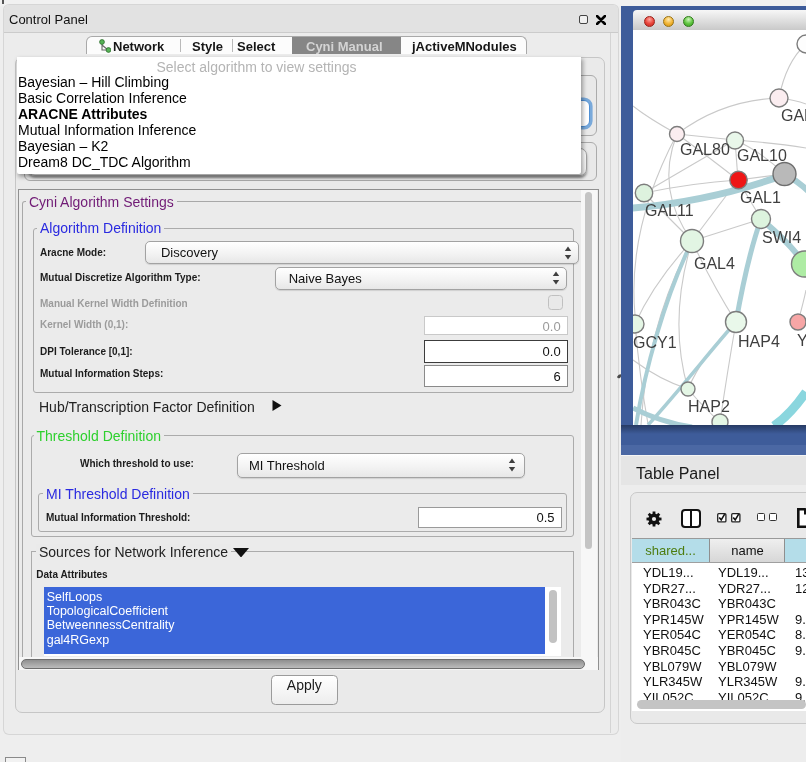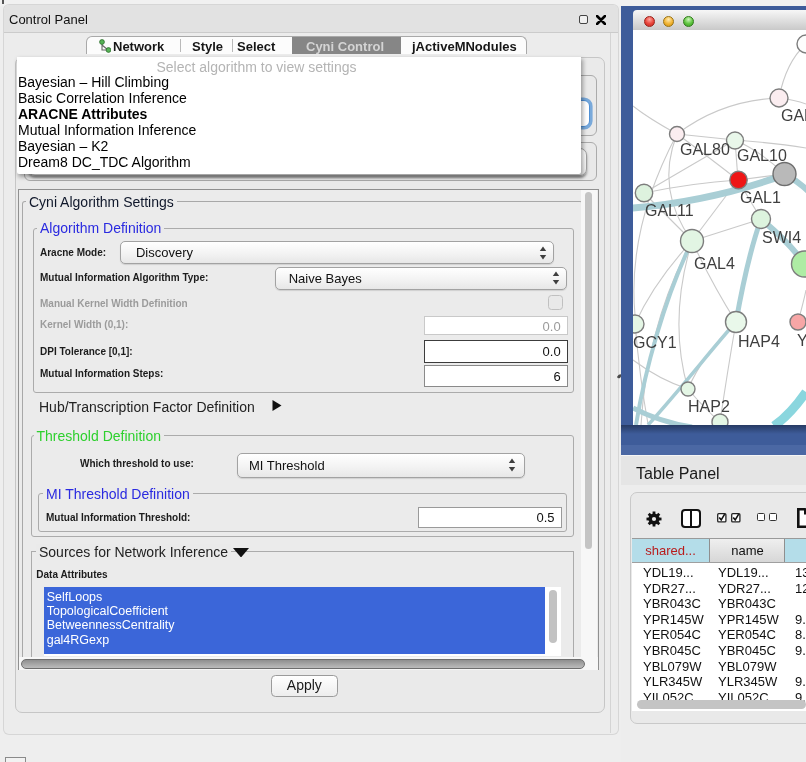--- a/index.html
+++ b/index.html
@@ -40,55 +40,55 @@
     <svg class="abs" style="left:12px;top:2px;" width="12" height="14" viewBox="0 0 12 14">
       <path d="M3 3 L3 11 L9 11 M3 6 L9 11" stroke="#6a6a6a" stroke-width="1.1" fill="none"></path>
       <circle cx="3" cy="3" r="2.4" fill="#57b357" stroke="#2c6e2c" stroke-width="0.8"></circle>
       <circle cx="9.5" cy="11" r="2.4" fill="#57b357" stroke="#2c6e2c" stroke-width="0.8"></circle>
     </svg>
     <div class="abs" style="left:26px;top:2px;font-size:13px;font-weight:bold;color:#161616;text-align:center;">Network</div>
     <div class="abs" style="left:92.5px;top:2px;width:1px;height:13px;background:#b9b9b9;"></div>
     <div class="abs" style="left:105px;top:2px;font-size:13px;font-weight:bold;color:#161616;">Style</div>
     <div class="abs" style="left:144.5px;top:2px;width:1px;height:13px;background:#b9b9b9;"></div>
     <div class="abs" style="left:150px;top:2px;font-size:13px;font-weight:bold;color:#161616;">Select</div>
-    <div class="abs" style="left:219px;top:2px;font-size:13px;font-weight:bold;color:#d4d4d4;">Cyni Control</div>
+    <div class="abs" style="left:219px;top:2px;font-size:13px;font-weight:bold;color:#d4d4d4;">Cyni Manual</div>
     <div class="abs" style="left:325px;top:2px;font-size:13px;font-weight:bold;color:#161616;">jActiveMNodules</div>
   </div>
 
   <div class="abs" style="left:11px;top:52px;width:590px;height:656px;background:#eaeaea;
    border:1px solid #c6c6c6;border-radius:7px;box-sizing:border-box;"></div>
 
   <div class="abs" style="left:20px;top:70px;width:572.5px;height:61px;background:#e9e9e9;border:1px solid #ababab;border-radius:6px;box-sizing:border-box;"></div>
   <div class="abs" style="left:26px;top:95px;width:558px;height:25px;background:#fff;border-radius:6px;
    border:1px solid #4f90d5;box-shadow:0 0 0 2.6px rgba(92,153,214,0.8);"></div>
 
   <div class="abs" style="left:20px;top:137px;width:572.5px;height:39px;background:#e9e9e9;border:1px solid #ababab;border-radius:6px;box-sizing:border-box;"></div>
   <div class="abs" style="left:24px;top:143px;width:557px;height:25.5px;border-radius:7px;
    background:linear-gradient(#ffffff,#efefef);border:1px solid #9f9f9f;box-shadow:0 2px 2.5px rgba(60,60,60,0.5);"></div>
 
   <div class="abs" style="left:14px;top:184px;width:580.5px;height:480.5px;border:1px solid #909090;background:#ebebeb;box-sizing:border-box;"></div>
 
   <div id="cyni">
 
     <div class="abs" style="left:17.8px;top:196px;width:559.2px;height:460px;border:1px solid #a8a8a8;border-bottom:none;border-radius:3px 3px 0 0;"></div>
-    <div class="gtitle" style="left:22px;top:189px;color:#0f172a;">Cyni Algorithm Settings</div>
+    <div class="gtitle" style="left:22px;top:189px;color:#701a75;">Cyni Algorithm Settings</div>
 
     <div class="abs" style="left:29.2px;top:222.5px;width:539.3px;height:163.3px;border:1px solid #ababab;border-radius:3px;"></div>
     <div class="gtitle" style="left:33px;top:215px;color:#2a2ae0;">Algorithm Definition</div>
 
     <div class="lbl" style="left:36px;top:242.4px;">Aracne Mode:</div>
-    <div class="combo" style="left:116px;top:236px;width:432.4px;height:21.3px;">
+    <div class="combo" style="left:141px;top:236px;width:432.4px;height:21.3px;">
       <span class="abs" style="left:14.9px;top:3px;">Discovery</span>
       <svg class="abs" style="right:6px;top:3.5px;" width="8" height="14" viewBox="0 0 8 14">
           <path d="M4 0.5 L7.2 5 L0.8 5 Z" fill="#3f3f3f"></path>
           <path d="M4 13.5 L7.2 9 L0.8 9 Z" fill="#3f3f3f"></path>
         </svg>
     </div>
 
-    <div class="lbl" style="left:36px;top:267.2px;">Mutual Information Algorithm Type:</div>
+    <div class="lbl" style="left:36px;top:267.2px;">Mutual Discretize Algorithm Type:</div>
     <div class="combo" style="left:270.8px;top:262.3px;width:290.2px;height:20.5px;">
       <span class="abs" style="left:12.9px;top:2.5px;">Naive Bayes</span>
       <svg class="abs" style="right:6px;top:3px;" width="8" height="14" viewBox="0 0 8 14">
           <path d="M4 0.5 L7.2 5 L0.8 5 Z" fill="#3f3f3f"></path>
           <path d="M4 13.5 L7.2 9 L0.8 9 Z" fill="#3f3f3f"></path>
         </svg>
     </div>
 
     <div class="lbl dis" style="left:36px;top:292.7px;">Manual Kernel Width Definition</div>
     <div class="abs" style="left:544px;top:290px;width:13px;height:13px;background:#e9e9e9;border:1px solid #c0c0c0;border-radius:3.5px;"></div>
@@ -145,21 +145,21 @@
     <div class="abs" style="left:40.3px;top:582.4px;width:500.7px;height:67.1px;background:#3b66d9;"></div>
     <div class="abs" style="left:42.7px;top:584.8px;font-size:12.5px;color:#fff;line-height:14.35px;">SelfLoops<br>TopologicalCoefficient<br>BetweennessCentrality<br>gal4RGexp</div>
     <div class="abs" style="left:545px;top:584.5px;width:8px;height:53.5px;background:#c2c2c2;border-radius:4px;"></div>
 
     <div class="abs" style="left:576.8px;top:185px;width:16.5px;height:479px;background:#f7f7f7;"></div>
     <div class="abs" style="left:580.5px;top:186.5px;width:7.5px;height:357px;background:#c4c4c4;border-radius:4px;"></div>
     <div class="abs" style="left:15px;top:651.5px;width:578.5px;height:13px;background:#f7f7f7;"></div>
     <div class="abs" style="left:17px;top:653.5px;width:564px;height:10px;background:linear-gradient(#8f8f8f,#bcbcbc);border:1px solid #6e6e6e;border-radius:6px;box-sizing:border-box;"></div>
   </div>
 
-  <div class="abs" style="left:266.6px;top:670.3px;width:67.5px;height:22px;background:linear-gradient(#ffffff,#ededed);
+  <div class="abs" style="left:266.6px;top:670.3px;width:67.5px;height:30px;background:linear-gradient(#ffffff,#ededed);
    border:1px solid #9b9b9b;border-radius:4.5px;text-align:center;font-size:14px;color:#1a1a1a;line-height:19px;box-sizing:border-box;">Apply</div>
 
 </div>
 
 <div class="abs" style="left:16.5px;top:57px;width:564px;height:117px;background:#ffffff;
  border-radius:0 0 2px 2px;box-shadow:1.5px 2.5px 4px rgba(0,0,0,0.35);"></div>
 <div class="abs" style="left:16.5px;top:59px;width:480px;text-align:center;font-size:14px;color:#b4b4b4;">Select algorithm to view settings</div>
 <div class="abs" style="left:18px;top:73.5px;font-size:14px;color:#000;line-height:16px;">
 Bayesian – Hill Climbing<br>
 Basic Correlation Inference<br>
@@ -286,21 +286,21 @@
   <svg class="abs" style="left:797px;top:508px;" width="12" height="20" viewBox="0 0 12 20">
     <path d="M1.3 1.3 L8 1.3 L12 5 L12 18.7 L1.3 18.7 Z" fill="#fff" stroke="#111" stroke-width="2.6"></path>
     <path d="M8 1.3 L8 5.5 L12 5.5" fill="none" stroke="#111" stroke-width="2"></path>
   </svg>
 
   <div class="abs" style="left:631.5px;top:537.5px;width:175px;height:173.5px;background:#fff;"></div>
   <div class="abs" style="left:631.5px;top:537.5px;width:175px;height:25.5px;background:#b4dde9;border-top:1px solid #9a9a9a;border-bottom:1px solid #9f9f9f;box-sizing:border-box;"></div>
   <div class="abs" style="left:710px;top:538.5px;width:75px;height:23.5px;background:linear-gradient(#efefef,#d7d7d7);"></div>
   <div class="abs" style="left:709px;top:538.5px;width:1px;height:23.5px;background:#8f8f8f;"></div>
   <div class="abs" style="left:784px;top:538.5px;width:1px;height:23.5px;background:#8f8f8f;"></div>
-  <div class="abs" style="left:631.5px;top:543px;width:78px;text-align:center;font-size:13px;color:#b91c1c;">shared...</div>
+  <div class="abs" style="left:631.5px;top:543px;width:78px;text-align:center;font-size:13px;color:#4d7c0f;">shared...</div>
   <div class="abs" style="left:710px;top:543px;width:75px;text-align:center;font-size:13px;color:#111;">name</div>
   <div class="abs" style="left:643px;top:565px;font-size:13px;color:#111;line-height:15.6px;">YDL19...<br>YDR27...<br>YBR043C<br>YPR145W<br>YER054C<br>YBR045C<br>YBL079W<br>YLR345W<br>YIL052C</div>
   <div class="abs" style="left:718px;top:565px;font-size:13px;color:#111;line-height:15.6px;">YDL19...<br>YDR27...<br>YBR043C<br>YPR145W<br>YER054C<br>YBR045C<br>YBL079W<br>YLR345W<br>YIL052C</div>
   <div class="abs" style="left:795px;top:565px;font-size:13px;color:#111;line-height:15.6px;">13<br>12<br><br>9.<br>8.<br>9.<br><br>9.<br>9.</div>
   <div class="abs" style="left:637px;top:700px;width:169px;height:9px;background:#c4c4c4;border-radius:4.5px;"></div>
 </div>
 
 <div class="abs" style="left:5px;top:757px;width:19px;height:10px;background:#f2f2f2;border:1.5px solid #8a8a8a;"></div>
 
 </body></html>

